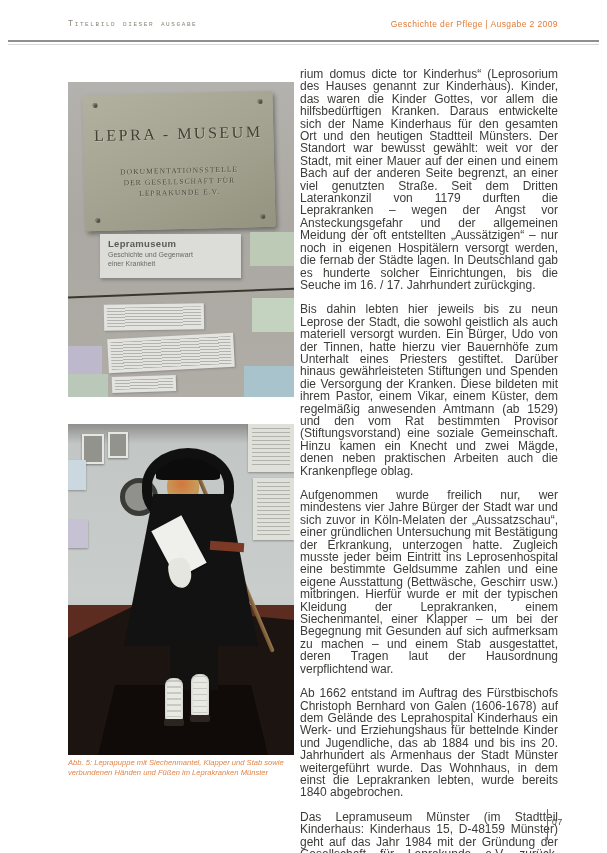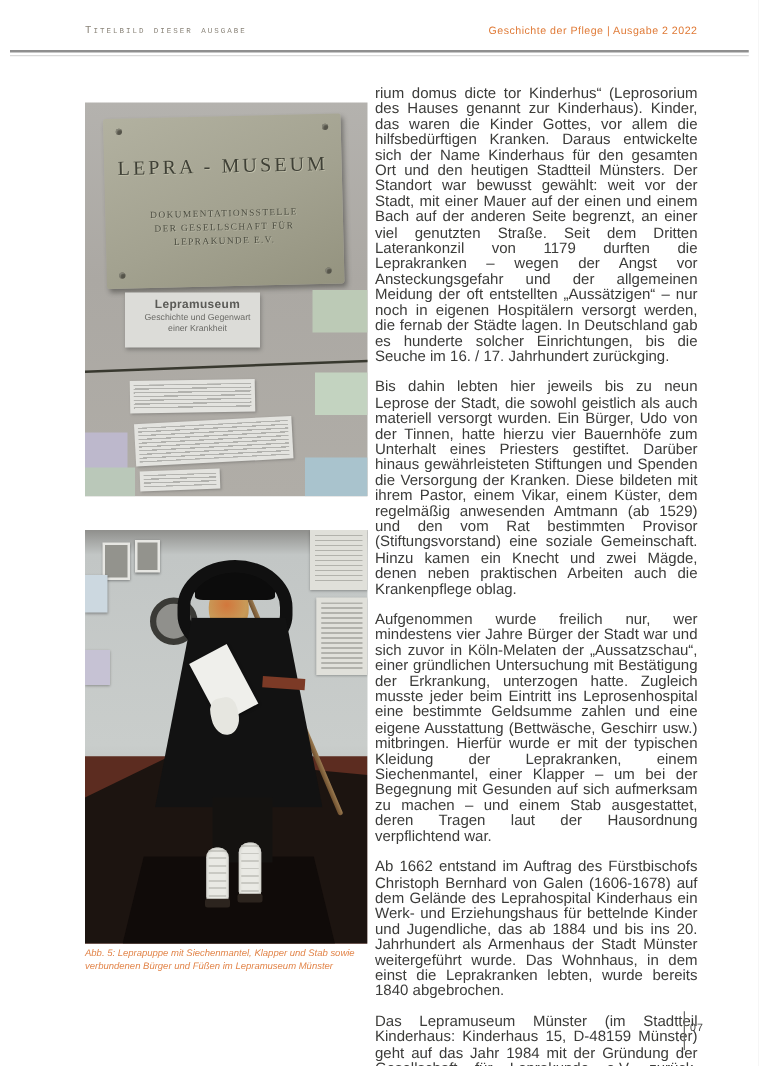--- a/index.html
+++ b/index.html
@@ -24,22 +24,22 @@
   .plaque{position:absolute;left:16px;top:11px;width:190px;height:136px;border-radius:2px;
           background:linear-gradient(155deg,#b2b1a0 0%,#a3a290 55%,#94937f 100%);
           transform:rotate(-1.4deg);box-shadow:2px 3px 4px rgba(40,40,35,.45);}
   .plaque-title{position:absolute;left:0;right:0;top:32px;text-align:center;
                 font-family:"Liberation Serif",serif;font-size:16px;letter-spacing:2.5px;
                 color:#3f4036;text-shadow:.6px .6px 0 #c4c3ae;}
   .plaque-sub{position:absolute;left:0;right:0;top:72px;text-align:center;
               font-family:"Liberation Serif",serif;font-size:7.5px;line-height:11px;
               letter-spacing:1.1px;color:#4b4c40;text-shadow:.5px .5px 0 #bdbcaa;}
   .screw{position:absolute;width:5px;height:5px;border-radius:50%;background:#55544a;box-shadow:inset 1px 1px 1px #88877a;}
-  .white-sign{position:absolute;left:32px;top:152px;width:108px;height:44px;background:#dcdcd8;
-              box-shadow:1px 2px 3px rgba(50,50,50,.35);padding:4px 0 0 8px;box-sizing:border-box;text-align:center;}
+  .white-sign{position:absolute;left:32px;top:152px;width:141px;height:44px;background:#dcdcd8;
+              box-shadow:1px 2px 3px rgba(50,50,50,.35);padding:4px 0 0 8px;box-sizing:border-box;}
   .white-sign .t1{font-size:9.5px;font-weight:bold;color:#5a5a56;letter-spacing:.3px;}
   .white-sign .t2{font-size:7px;color:#6a6a66;margin-top:2px;}
   .tile{position:absolute;}
   .case-edge{position:absolute;left:-4px;top:210px;width:240px;height:0;border-top:2.5px solid #38382f;
              transform:rotate(-2.2deg);}
   .paper{position:absolute;background:#e3e3df;box-shadow:1px 1px 2px rgba(60,60,60,.3);}
   .paper .lines{position:absolute;inset:3px;opacity:.55;
         background:repeating-linear-gradient(#8a8a86 0 1px,transparent 1px 3px);}
 
   
@@ -89,21 +89,21 @@
   .ftr-bar{position:absolute;left:547px;top:809px;width:1px;height:31px;background:#6b6b68;}
   .ftr-page{position:absolute;left:552px;top:817px;width:30px;font-size:8.5px;
             letter-spacing:.8px;color:#434340;}
 </style>
 </head>
 <body>
 
 <div class="page">
 
   <div class="hdr-left">Titelbild dieser Ausgabe</div>
-  <div class="hdr-right">Geschichte der Pflege | Ausgabe 2 2022</div>
+  <div class="hdr-right">Geschichte der Pflege | Ausgabe 2 2009</div>
   <div class="hdr-rule"></div>
 
   <div class="photo fig4">
     <div class="plaque">
       <div class="screw" style="left:10px;top:8px"></div>
       <div class="screw" style="right:10px;top:8px"></div>
       <div class="screw" style="left:10px;bottom:8px"></div>
       <div class="screw" style="right:10px;bottom:8px"></div>
       <div class="plaque-title">LEPRA - MUSEUM</div>
       <div class="plaque-sub">
@@ -177,21 +177,21 @@
     <div class="foot" style="left:97px;top:254px">
         <div class="wraps"></div>
       </div>
     <div class="foot" style="left:123px;top:250px">
         <div class="wraps"></div>
       </div>
     <div class="sole" style="left:96px;top:295px"></div>
     <div class="sole" style="left:122px;top:291px"></div>
   </div>
 
-  <div class="caption" style="top:758px">Abb. 5: Leprapuppe mit Siechenmantel, Klapper und Stab sowie verbundenen Bürger und Füßen im Lepramuseum Münster</div>
+  <div class="caption" style="top:758px">Abb. 5: Leprapuppe mit Siechenmantel, Klapper und Stab sowie verbundenen Händen und Füßen im Leprakranken Münster</div>
 
   <div class="article">
     <p>rium domus dicte tor Kinderhus“ (Leprosorium des Hauses genannt zur Kinderhaus). Kinder, das waren die Kinder Gottes, vor allem die hilfsbedürftigen Kranken. Daraus entwickelte sich der Name Kinderhaus für den gesamten Ort und den heutigen Stadtteil Münsters. Der Standort war bewusst gewählt: weit vor der Stadt, mit einer Mauer auf der einen und einem Bach auf der anderen Seite begrenzt, an einer viel genutzten Straße. Seit dem Dritten Laterankonzil von 1179 durften die Leprakranken – wegen der Angst vor Ansteckungsgefahr und der allgemeinen Meidung der oft entstellten „Aussätzigen“ – nur noch in eigenen Hospitälern versorgt werden, die fernab der Städte lagen. In Deutschland gab es hunderte solcher Einrichtungen, bis die Seuche im 16. / 17. Jahrhundert zurückging.</p>
     <p>Bis dahin lebten hier jeweils bis zu neun Leprose der Stadt, die sowohl geistlich als auch materiell versorgt wurden. Ein Bürger, Udo von der Tinnen, hatte hierzu vier Bauernhöfe zum Unterhalt eines Priesters gestiftet. Darüber hinaus gewährleisteten Stiftungen und Spenden die Versorgung der Kranken. Diese bildeten mit ihrem Pastor, einem Vikar, einem Küster, dem regelmäßig anwesenden Amtmann (ab 1529) und den vom Rat bestimmten Provisor (Stiftungsvorstand) eine soziale Gemeinschaft. Hinzu kamen ein Knecht und zwei Mägde, denen neben praktischen Arbeiten auch die Krankenpflege oblag.</p>
     <p>Aufgenommen wurde freilich nur, wer mindestens vier Jahre Bürger der Stadt war und sich zuvor in Köln-Melaten der „Aussatzschau“, einer gründlichen Untersuchung mit Bestätigung der Erkrankung, unterzogen hatte. Zugleich musste jeder beim Eintritt ins Leprosenhospital eine bestimmte Geldsumme zahlen und eine eigene Ausstattung (Bettwäsche, Geschirr usw.) mitbringen. Hierfür wurde er mit der typischen Kleidung der Leprakranken, einem Siechenmantel, einer Klapper – um bei der Begegnung mit Gesunden auf sich aufmerksam zu machen – und einem Stab ausgestattet, deren Tragen laut der Hausordnung verpflichtend war.</p>
     <p>Ab 1662 entstand im Auftrag des Fürstbischofs Christoph Bernhard von Galen (1606-1678) auf dem Gelände des Leprahospital Kinderhaus ein Werk- und Erziehungshaus für bettelnde Kinder und Jugendliche, das ab 1884 und bis ins 20. Jahrhundert als Armenhaus der Stadt Münster weitergeführt wurde. Das Wohnhaus, in dem einst die Leprakranken lebten, wurde bereits 1840 abgebrochen.</p>
     <p>Das Lepramuseum Münster (im Stadtteil Kinderhaus: Kinderhaus 15, D-48159 Münster) geht auf das Jahr 1984 mit der Gründung der Gesellschaft für Leprakunde e.V. zurück. Initiatoren dieser Gesellschaft, die sich mit der Geschichte, der Verbreitung und der Bekämpfung der Krankheit Lepra auseinandersetzt, waren der damalige Leiter der Aktionszentrale Nordwest des Deutschen Aussätzigen Hilfswerks e.V., Wolfgang Nitsch, und der in Kinderhaus ansässige Arzt Dr. Die-</p>
   </div>
 
   <div class="ftr-bar"></div>

